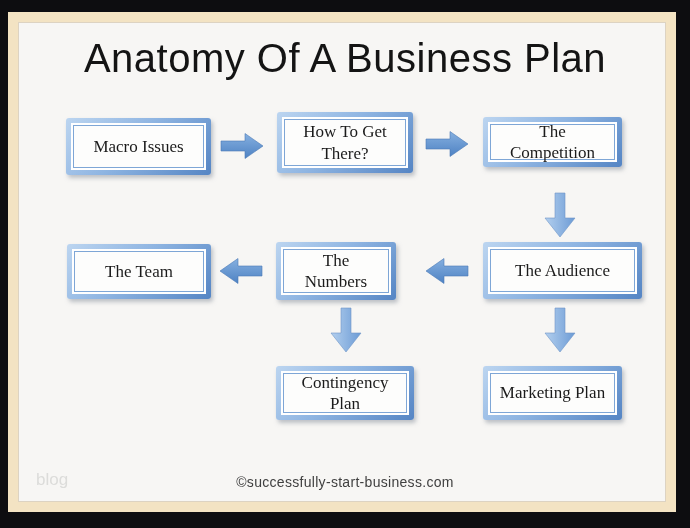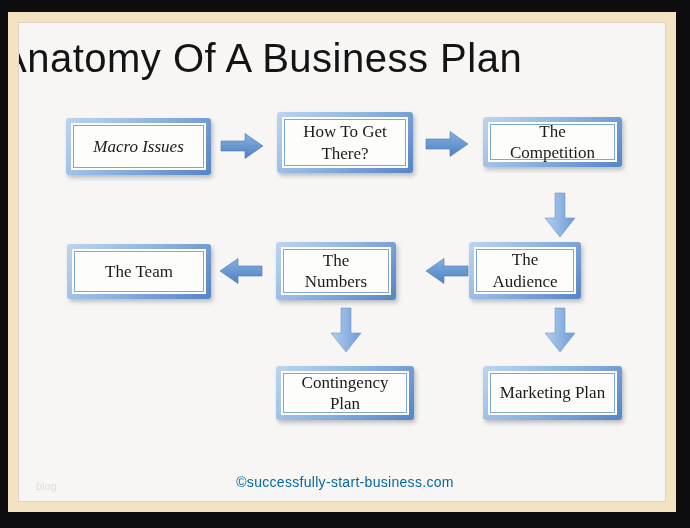--- a/index.html
+++ b/index.html
@@ -18,20 +18,21 @@
     pointer-events:none;z-index:5;
   }
   .frame-mat{
     position:absolute;top:12px;right:14px;bottom:16px;left:8px;
     border:10px solid #f3e3c3;
     box-shadow:inset 0 0 0 1px #ddd3c2;
     pointer-events:none;z-index:4;
   }
   .title{
     position:absolute;left:0;top:32px;width:100%;
+    text-align:center;
     font-size:40px;line-height:52px;font-weight:400;
     color:#141414;letter-spacing:0.5px;
   }
   
   .node{
     position:absolute;
     padding:7px;border-radius:3px;
     background:linear-gradient(135deg,#bcd5f0 0%, #8fb5e2 45%, #5585c4 100%);
     box-shadow:2px 3px 4px rgba(140,148,158,0.55);
     box-sizing:border-box;
@@ -42,44 +43,44 @@
     background:#fdfdfc;
     border:1px solid #7ea6d6;
     box-shadow:0 0 0 2px #ffffff;
     display:flex;align-items:center;justify-content:center;
     text-align:center;
     font-family:"Liberation Serif", serif;
     font-size:17px;color:#1b1b1b;
     line-height:1.25;
     padding:2px 6px;
   }
-  .n0{left:66px;top:118px;width:145px;height:57px;font-style:italic;}
+  .n0{left:66px;top:118px;width:145px;height:57px;}
   .n1{left:277px;top:112px;width:136px;height:61px;}
   .n2{left:483px;top:117px;width:139px;height:50px;}
   .n3{left:67px;top:244px;width:144px;height:55px;}
   .n4{left:276px;top:242px;width:120px;height:58px;}
-  .n5{left:469px;top:242px;width:112px;height:57px;}
+  .n5{left:483px;top:242px;width:159px;height:57px;}
   .n6{left:276px;top:366px;width:138px;height:54px;}
   .n7{left:483px;top:366px;width:139px;height:54px;}
   .arrow{position:absolute;}
   .a0{left:220px;top:132px;}
   .a1{left:425px;top:130px;}
   .a2{left:544px;top:192px;}
   .a3{left:425px;top:257px;}
   .a4{left:219px;top:257px;}
   .a5{left:330px;top:307px;}
   .a6{left:544px;top:307px;}
   .watermark{
-    position:absolute;left:36px;top:480px;
-    font-size:11px;color:#dcdcda;
+    position:absolute;left:36px;top:470px;
+    font-size:17px;color:#dcdcda;
   }
   .footer{
     position:absolute;left:0;top:474px;width:100%;
     text-align:center;
-    font-size:14px;color:#0369a1;letter-spacing:0.3px;
+    font-size:14px;color:#404040;letter-spacing:0.3px;
   }
   .defs-holder{position:absolute;width:0;height:0;overflow:hidden;}
 </style>
 </head>
 <body>
 
 <div class="page">
 
   <svg class="defs-holder" aria-hidden="true">
     <defs>

